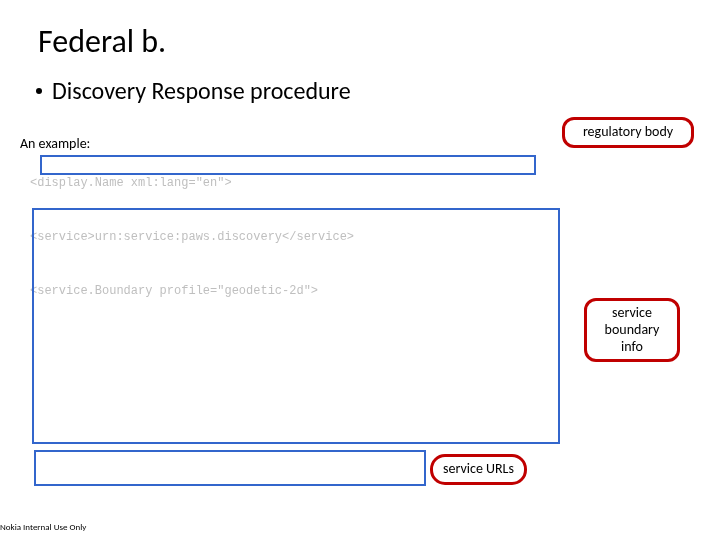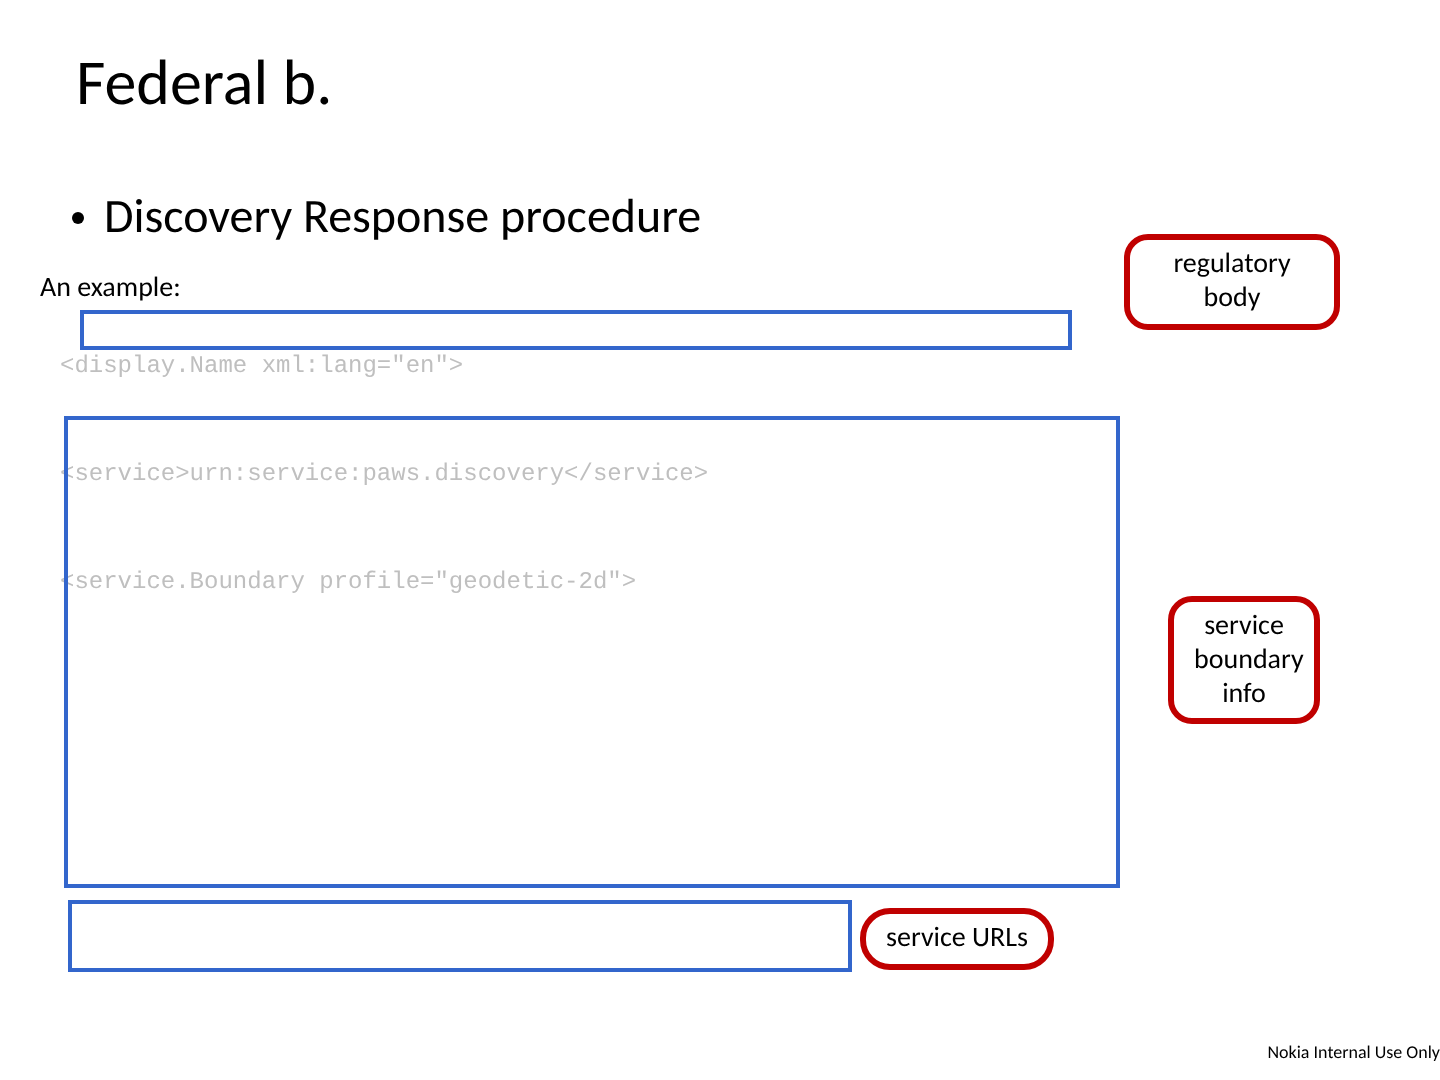--- a/index.html
+++ b/index.html
@@ -14,21 +14,21 @@
   .title {
     position: absolute;
     top: 22px;
     left: 38px;
     font-size: 32px;
     font-weight: 400;
     color: #000;
   }
   .bullet-row {
     position: absolute;
-    top: 94px;
+    top: 76px;
     left: 36px;
     font-size: 24px;
     color: #000;
     display: flex;
     align-items: center;
     gap: 10px;
   }
   .bullet-dot {
     width: 6px;
     height: 6px;
@@ -88,38 +88,38 @@
     background: #fff;
     font-size: 14px;
     color: #000;
     text-align: center;
     padding: 4px 10px;
     line-height: 1.2;
   }
   .callout-reg {
     top: 117px;
     left: 562px;
-    width: 108px;
+    width: 132px;
   }
   .callout-svc {
     top: 298px;
     left: 584px;
-    width: 76px;
+    width: 96px;
   }
   .callout-url {
     top: 454px;
     left: 430px;
     border-radius: 15px;
   }
   .footer {
     position: absolute;
     bottom: 8px;
     left: 0;
     width: 100%;
-    text-align: right;
+    text-align: left;
     font-size: 9px;
     color: #000;
   }
 </style>
 </head>
 <body>
 
 <div class="title">Federal b.</div>
 
 <div class="bullet-row">

